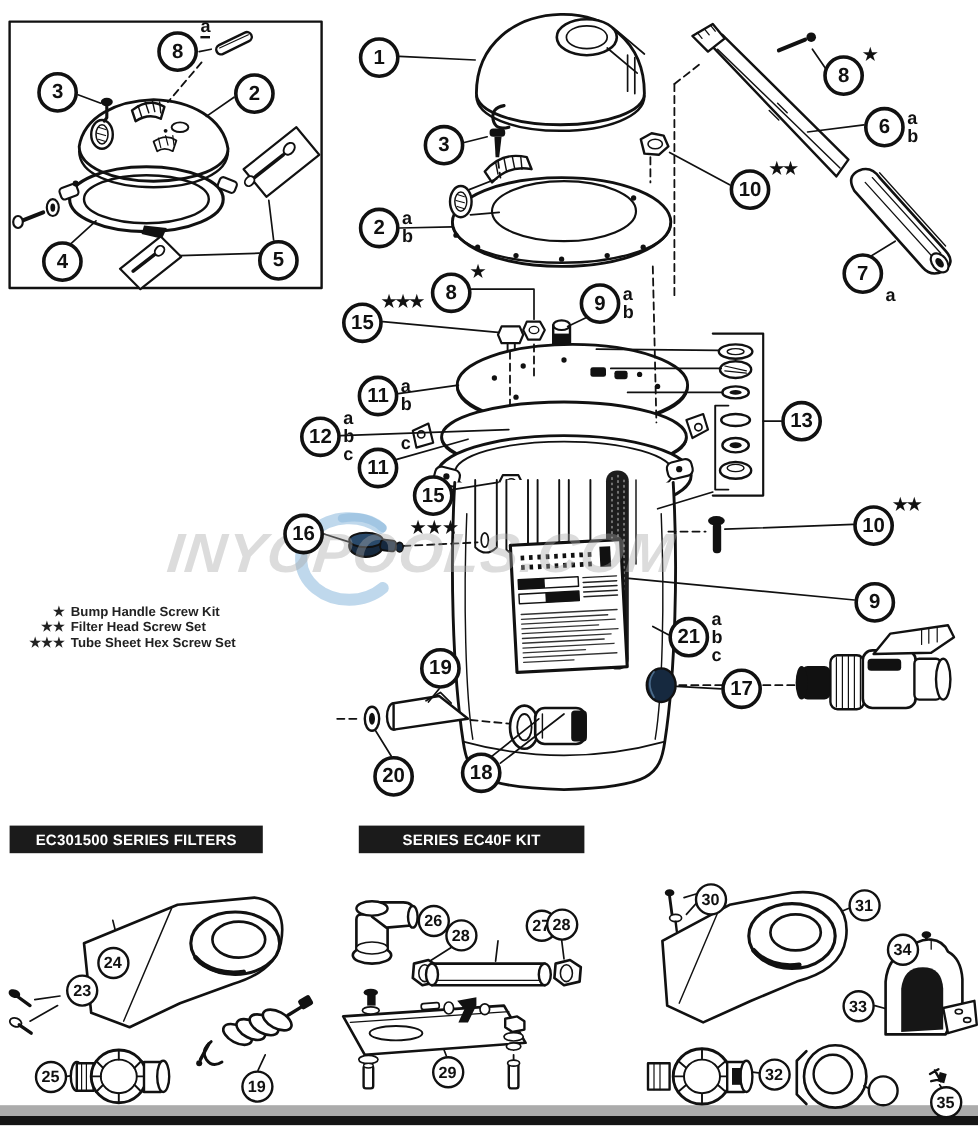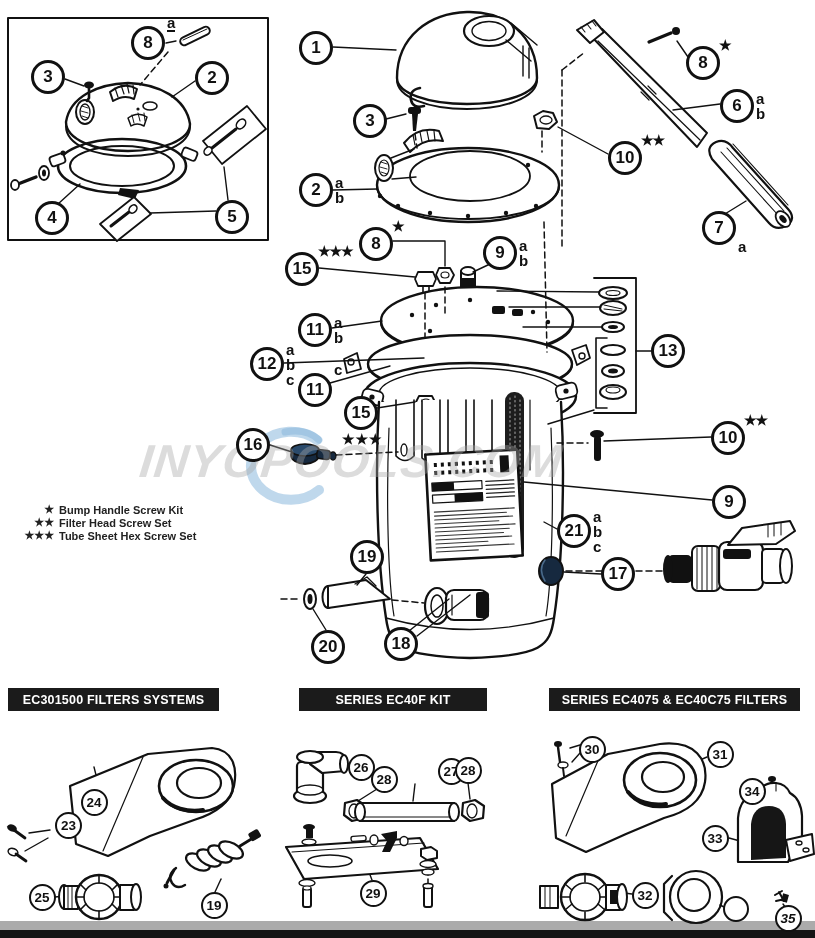--- a/index.html
+++ b/index.html
@@ -464,23 +464,22 @@
     <div class="legend-row">
       <span class="legend-stars">★★</span>
       <span>Filter Head Screw Set</span>
     </div>
     <div class="legend-row">
       <span class="legend-stars">★★★</span>
       <span>Tube Sheet Hex Screw Set</span>
     </div>
   </div>
 
-  <div class="section-header" style="left:8px;top:688px;width:211px">EC301500 FILTERS SYSTEMS</div>
+  <div class="section-header" style="left:8px;top:688px;width:211px">EC301500 SERIES FILTERS</div>
   <div class="section-header" style="left:299px;top:688px;width:188px">SERIES EC40F KIT</div>
-  <div class="section-header" style="left:549px;top:688px;width:251px">SERIES EC4075 &amp; EC40C75 FILTERS</div>
 
   <div id="callout-layer">
       <div class="callout lg" style="left: 131px; top: 26px;">
         <span class="co-circle">8</span>
         <span class="co-letters right-top u">
           <span>a</span>
         </span>
       </div>
       <div class="callout lg" style="left: 31px; top: 60px;">
         <span class="co-circle">3</span>
@@ -636,17 +635,17 @@
       </div>
       <div class="callout sm" style="left: 738.5px; top: 777.5px;">
         <span class="co-circle">34</span>
       </div>
       <div class="callout sm" style="left: 701.5px; top: 824.5px;">
         <span class="co-circle">33</span>
       </div>
       <div class="callout sm" style="left: 631.5px; top: 881.5px;">
         <span class="co-circle">32</span>
       </div>
-      <div class="callout sm" style="left: 774.5px; top: 904.5px; font-style: italic;">
+      <div class="callout sm" style="left: 774.5px; top: 904.5px;">
         <span class="co-circle">35</span>
       </div>
     </div>
 </div>
 
 </body></html>

